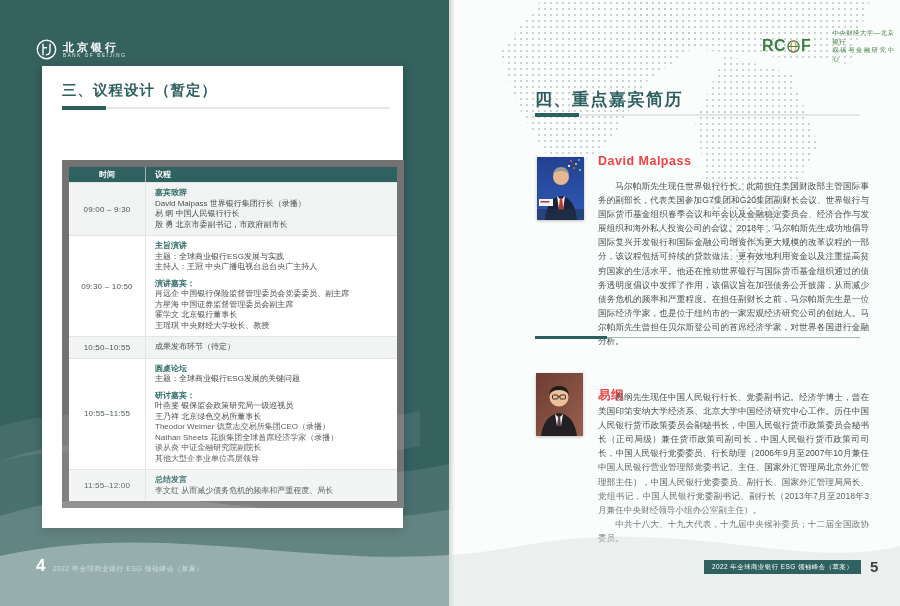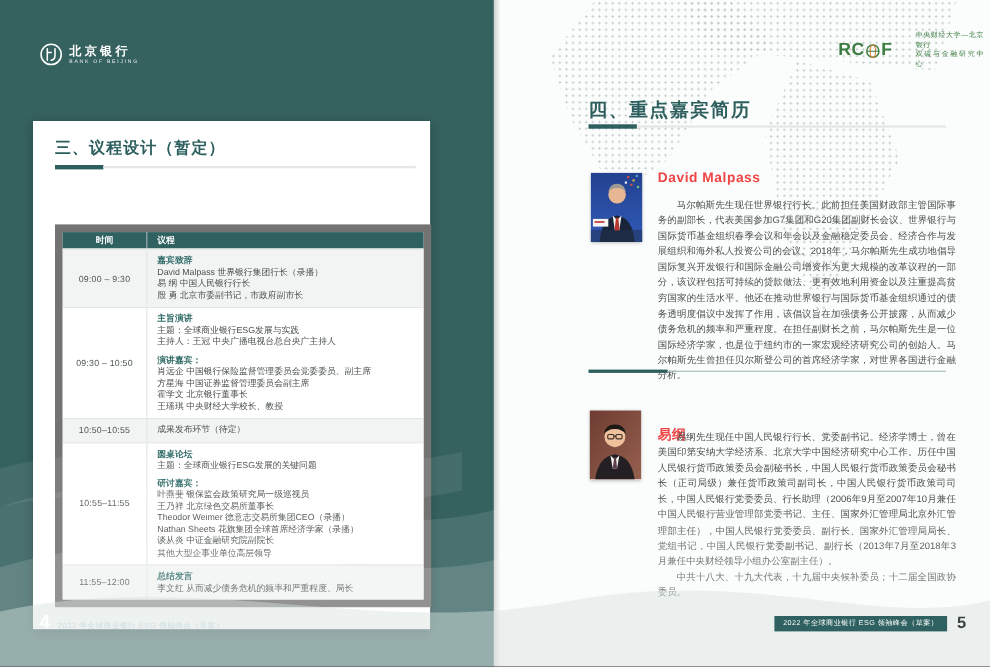--- a/index.html
+++ b/index.html
@@ -28,22 +28,22 @@
   .bob-logo{position:absolute;left:36px;top:27px;display:flex;align-items:center;gap:6px;color:#fff;margin-top:12px;}
   .bob-mark{width:21px;height:21px;}
   .bob-text .cn{font-size:11px;font-weight:bold;letter-spacing:3px;line-height:12px;}
   .bob-text .en{font-size:4.6px;letter-spacing:1.6px;line-height:6px;opacity:.9;}
   .rccf{position:absolute;left:762px;top:29px;display:flex;align-items:center;gap:21px;}
   .rccf-mark{display:flex;align-items:center;font-weight:bold;color:#3c7d41;font-size:16px;letter-spacing:.5px;}
   .rccf-globe{width:13px;height:13px;margin:0 1px;}
   .rccf-org{color:#3c7d41;font-size:6.3px;line-height:8.5px;letter-spacing:.6px;}
   .rccf-org .l2{letter-spacing:1.6px;}
   
-  .page-left{position:absolute;left:30px;top:66px;width:361px;height:462px;background:#fff;
-    box-shadow:0 3px 10px rgba(0,0,0,.28);margin-top:44px;}
+  .page-left{position:absolute;left:42px;top:66px;width:361px;height:462px;background:#fff;
+    box-shadow:0 3px 10px rgba(0,0,0,.28);}
   .lp-title{position:absolute;left:20px;top:15px;font-size:14.5px;font-weight:bold;color:#2c5f5d;letter-spacing:1px;}
   .rule{position:absolute;left:20px;width:328px;height:4px;}
   .rule .dark{position:absolute;left:0;top:0;width:44px;height:4px;background:#2c5f5d;}
   .rule .light{position:absolute;left:44px;top:1px;right:0;height:2px;background:#e3e7e7;}
   .lp-rule{top:40px;}
   
   .agenda-table{position:absolute;left:20px;top:94px;width:328px;border:7px solid #737373;font-size:8px;}
   .thead{display:flex;background:#2e6160;color:#fff;height:15px;line-height:15px;font-weight:bold;}
   .thead .c1{width:76px;text-align:center;border-right:1px solid rgba(255,255,255,.55);}
   .thead .c2{flex:1;padding-left:9px;}

